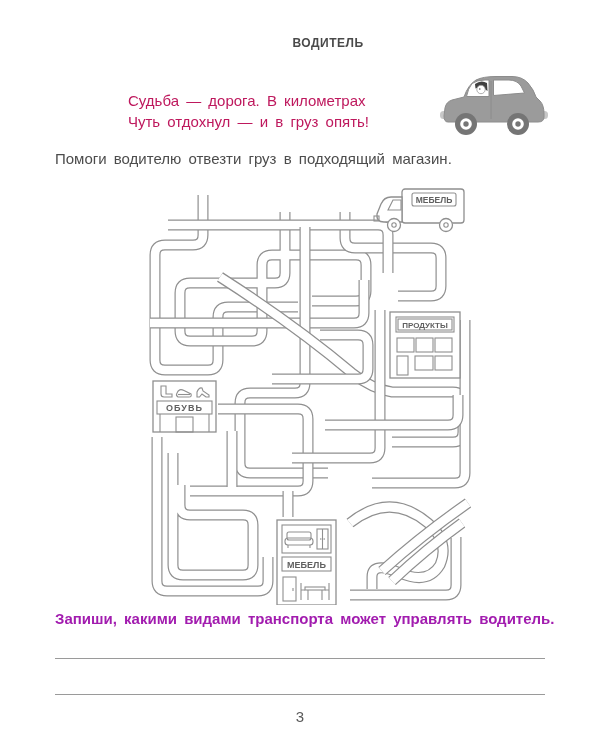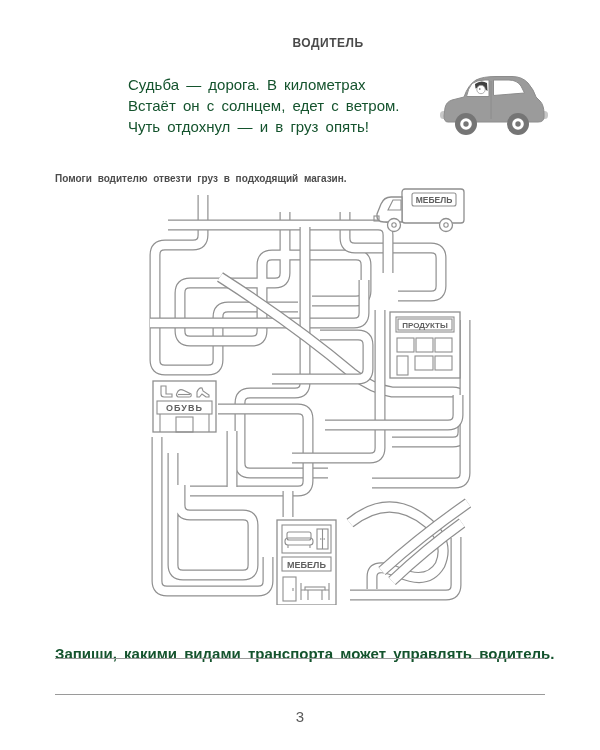--- a/index.html
+++ b/index.html
@@ -4,25 +4,25 @@
 <style>
   html,body{margin:0;padding:0;background:#ffffff;}
   #page{
     position:relative;width:600px;height:750px;background:#ffffff;
     font-family:"Liberation Sans",sans-serif;color:#4f4f4f;overflow:hidden;
   }
   .title{
     position:absolute;top:36px;left:0;width:600px;text-align:center;
     font-size:12px;font-weight:bold;letter-spacing:0.5px;color:#4a4a4a;padding-left:28px;
   }
-  .poem{position:absolute;left:128px;top:74px;font-size:15px;line-height:21px;word-spacing:3px;color:#14532d;}
+  .poem{position:absolute;left:128px;top:90px;font-size:15px;line-height:21px;word-spacing:3px;color:#be185d;}
   .car-wrap{position:absolute;left:438px;top:64px;width:112px;height:84px;}
-  .task1{position:absolute;left:55px;top:173px;width:440px;font-size:10px;font-weight:bold;word-spacing:3px;color:#4c4c4c;}
+  .task1{position:absolute;left:55px;top:150px;width:440px;font-size:15px;font-weight:normal;word-spacing:3px;color:#4c4c4c;}
   .maze-wrap{position:absolute;left:60px;top:185px;width:420px;height:420px;}
-  .task2{position:absolute;left:55px;top:645px;width:500px;font-size:15px;font-weight:bold;word-spacing:3px;color:#14532d;}
+  .task2{position:absolute;left:55px;top:610px;width:500px;font-size:15px;font-weight:bold;word-spacing:3px;color:#a21caf;}
   .answer-line{position:absolute;left:55px;width:490px;border-top:1px solid #9a9a9a;height:0;}
   .line1{top:658px;}
   .line2{top:694px;}
   .page-number{position:absolute;top:708px;left:0;width:600px;text-align:center;font-size:15px;color:#5a5a5a;}
 
   
   .road-under{fill:none;stroke:#8f8f8f;stroke-width:11;stroke-linejoin:round;stroke-linecap:butt;}
   .road-over{fill:none;stroke:#ffffff;stroke-width:8.6;stroke-linejoin:round;stroke-linecap:butt;}
   .bld{fill:#ffffff;stroke:#8f8f8f;stroke-width:1.3;}
   .bld-thin{fill:none;stroke:#8f8f8f;stroke-width:1.1;}
@@ -31,21 +31,20 @@
 </style>
 </head>
 <body>
 
 <div id="page">
 
   <div class="title">ВОДИТЕЛЬ</div>
 
   <div class="poem">
     <div>Судьба — дорога. В километрах</div>
-    <div>Встаёт он с солнцем, едет с ветром.</div>
     <div>Чуть отдохнул — и в груз опять!</div>
   </div>
 
   <div class="car-wrap">
     <svg width="112" height="84" viewBox="0 0 112 84">
       <rect x="2" y="47" width="9" height="8" rx="3.5" fill="#c7c7c7"></rect>
       <rect x="101" y="47" width="9" height="8" rx="3.5" fill="#c7c7c7"></rect>
       <path d="M10,58 Q6,58 6,52 L7,44 Q8,38 14,36 L26,33 Q30,21 38,16 Q45,12.5 58,12.5 L74,12.5 Q84,12.5 90,19 Q96,26 98,33 L102,37 Q106,41 106,50 L106,53 Q106,58 100,58 Z" fill="#9b9b9b" stroke="#8c8c8c" stroke-width="1"></path>
       <path d="M34,19.5 Q39,16 47,16 L51,16 L51,32.5 L28.5,32.5 Q30,24.5 34,19.5 Z" fill="#ffffff" stroke="#8c8c8c" stroke-width="1"></path>
       <path d="M55.5,16 L71,16 Q79,16 83,22 L86.5,29 L55.5,31.5 Z" fill="#ffffff" stroke="#8c8c8c" stroke-width="1"></path>

